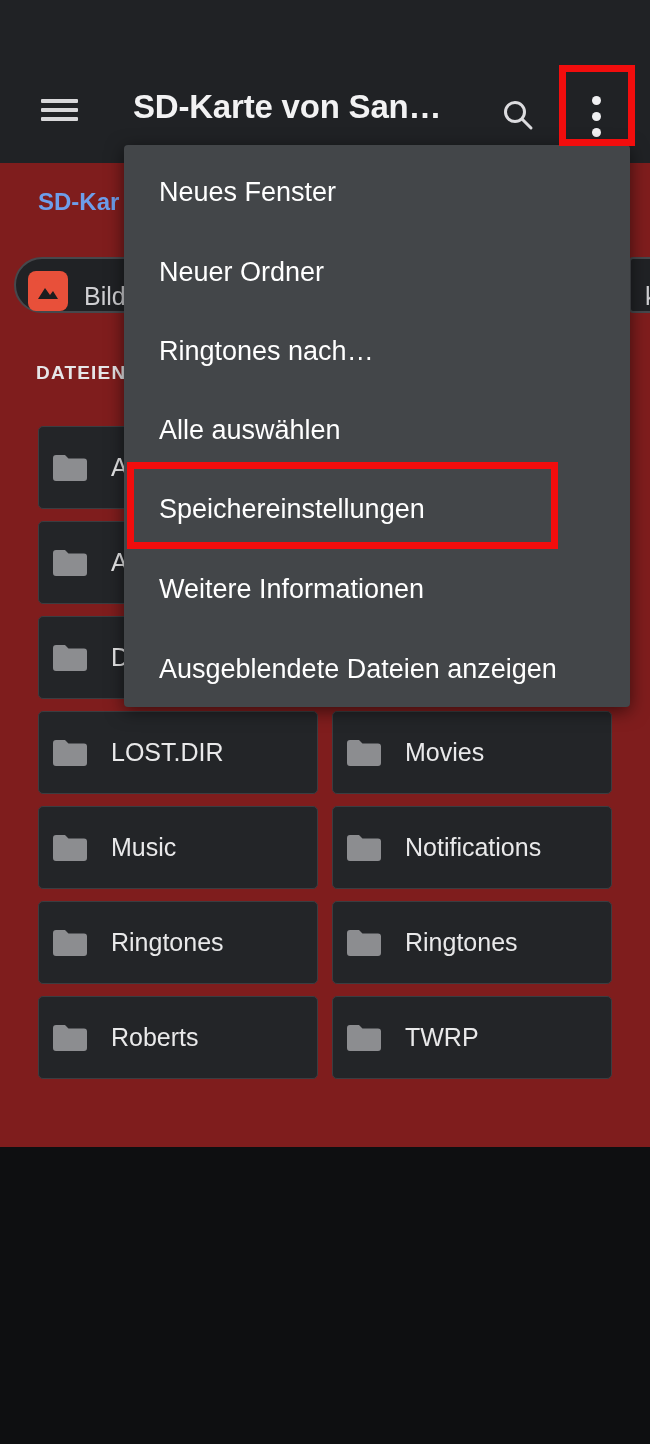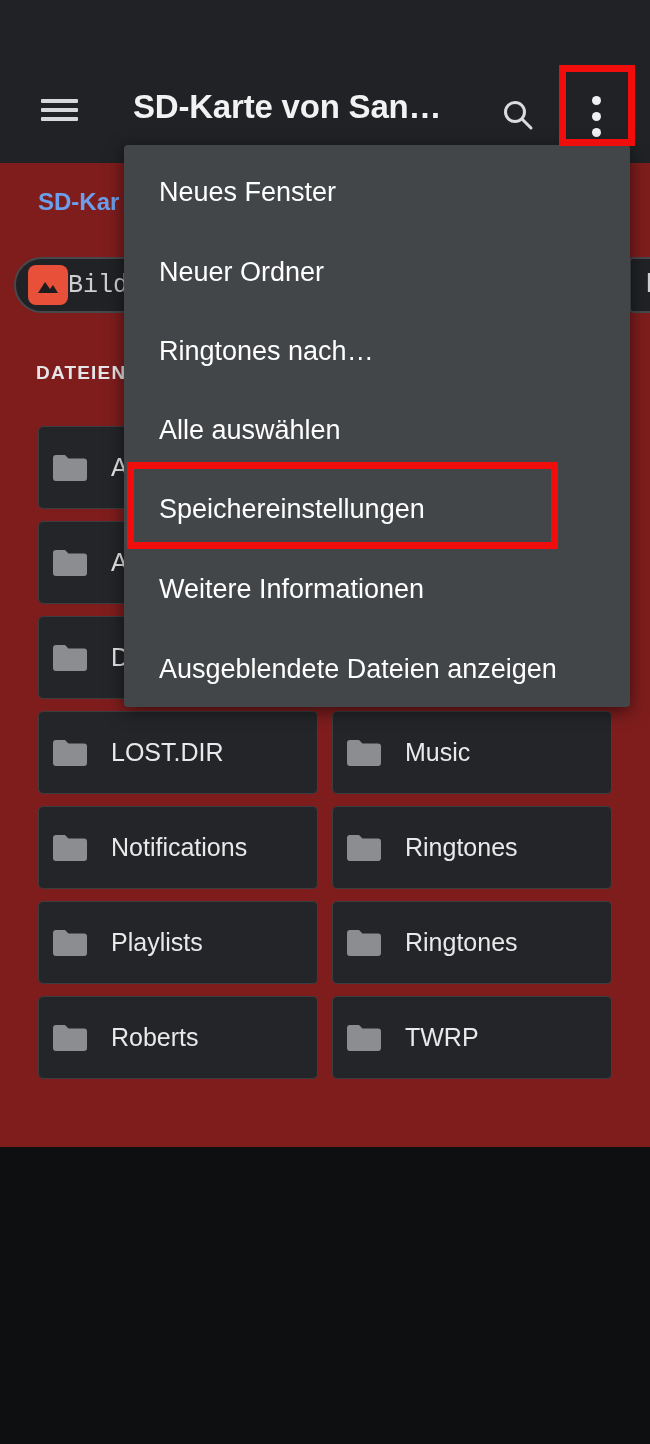--- a/index.html
+++ b/index.html
@@ -78,27 +78,26 @@
   
   #chips {
     position: absolute; left: 14px; top: 257px;
     height: 56px;
     display: flex; align-items: center; gap: 18px;
   }
   .chip {
     height: 56px;
     border: 2px solid #46484c;
     border-radius: 28px;
-    display: flex; align-items: center;
+    display: flex; align-items: flex-end;
     padding: 0 26px 0 12px;
-    gap: 0;
+    gap: 16px;
     background: #202225;
     cursor: pointer;
     white-space: nowrap;
-    font-family: Liberation Mono, monospace;
   }
   .chip-icon {
     width: 40px; height: 40px; border-radius: 8px;
     background: #e8503a;
     display: flex; align-items: center; justify-content: center;
   }
   .chip-label {
     font-size: 25px; color: #cfcfd2;
   }
 
@@ -281,20 +280,28 @@
 
     <div class="card">
       <span class="folder-icon">
         <svg width="34" height="27" viewBox="0 0 34 27">
             <path d="M0 4a3 3 0 013-3h9l3.5 3.5H31a3 3 0 013 3V24a3 3 0 01-3 3H3a3 3 0 01-3-3z" fill="#8c8d90"></path>
           </svg>
       </span>
       <span class="card-label">LOST.DIR</span>
     </div>
 
+    <div class="card">
+      <span class="folder-icon">
+        <svg width="34" height="27" viewBox="0 0 34 27">
+            <path d="M0 4a3 3 0 013-3h9l3.5 3.5H31a3 3 0 013 3V24a3 3 0 01-3 3H3a3 3 0 01-3-3z" fill="#8c8d90"></path>
+          </svg>
+      </span>
+      <span class="card-label">Movies</span>
+    </div>
 
     <div class="card">
       <span class="folder-icon">
         <svg width="34" height="27" viewBox="0 0 34 27">
             <path d="M0 4a3 3 0 013-3h9l3.5 3.5H31a3 3 0 013 3V24a3 3 0 01-3 3H3a3 3 0 01-3-3z" fill="#8c8d90"></path>
           </svg>
       </span>
       <span class="card-label">Music</span>
     </div>
 
@@ -309,28 +316,20 @@
 
     <div class="card">
       <span class="folder-icon">
         <svg width="34" height="27" viewBox="0 0 34 27">
             <path d="M0 4a3 3 0 013-3h9l3.5 3.5H31a3 3 0 013 3V24a3 3 0 01-3 3H3a3 3 0 01-3-3z" fill="#8c8d90"></path>
           </svg>
       </span>
       <span class="card-label">Ringtones</span>
     </div>
 
-    <div class="card">
-      <span class="folder-icon">
-        <svg width="34" height="27" viewBox="0 0 34 27">
-            <path d="M0 4a3 3 0 013-3h9l3.5 3.5H31a3 3 0 013 3V24a3 3 0 01-3 3H3a3 3 0 01-3-3z" fill="#8c8d90"></path>
-          </svg>
-      </span>
-      <span class="card-label">Playlists</span>
-    </div>
 
 
     <div class="card">
       <span class="folder-icon">
         <svg width="34" height="27" viewBox="0 0 34 27">
             <path d="M0 4a3 3 0 013-3h9l3.5 3.5H31a3 3 0 013 3V24a3 3 0 01-3 3H3a3 3 0 01-3-3z" fill="#8c8d90"></path>
           </svg>
       </span>
       <span class="card-label">Ringtones</span>
     </div>

